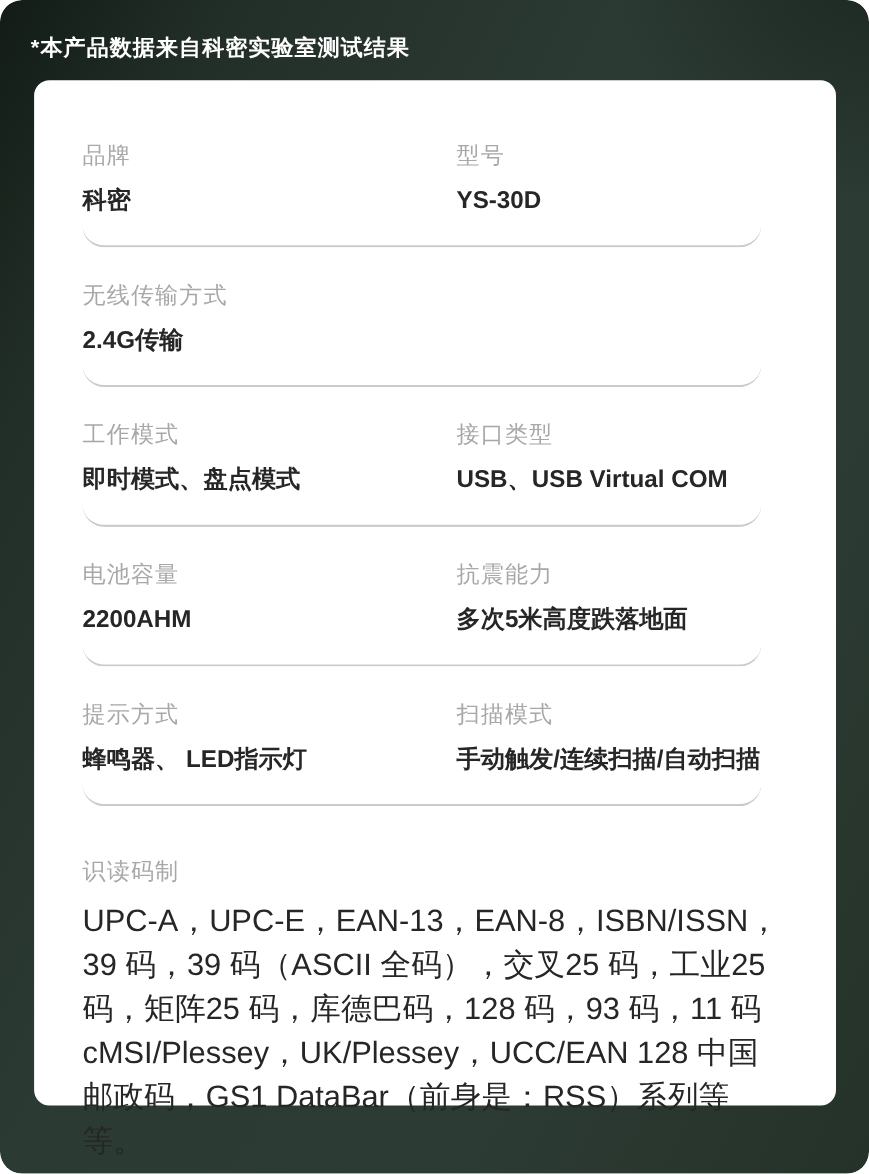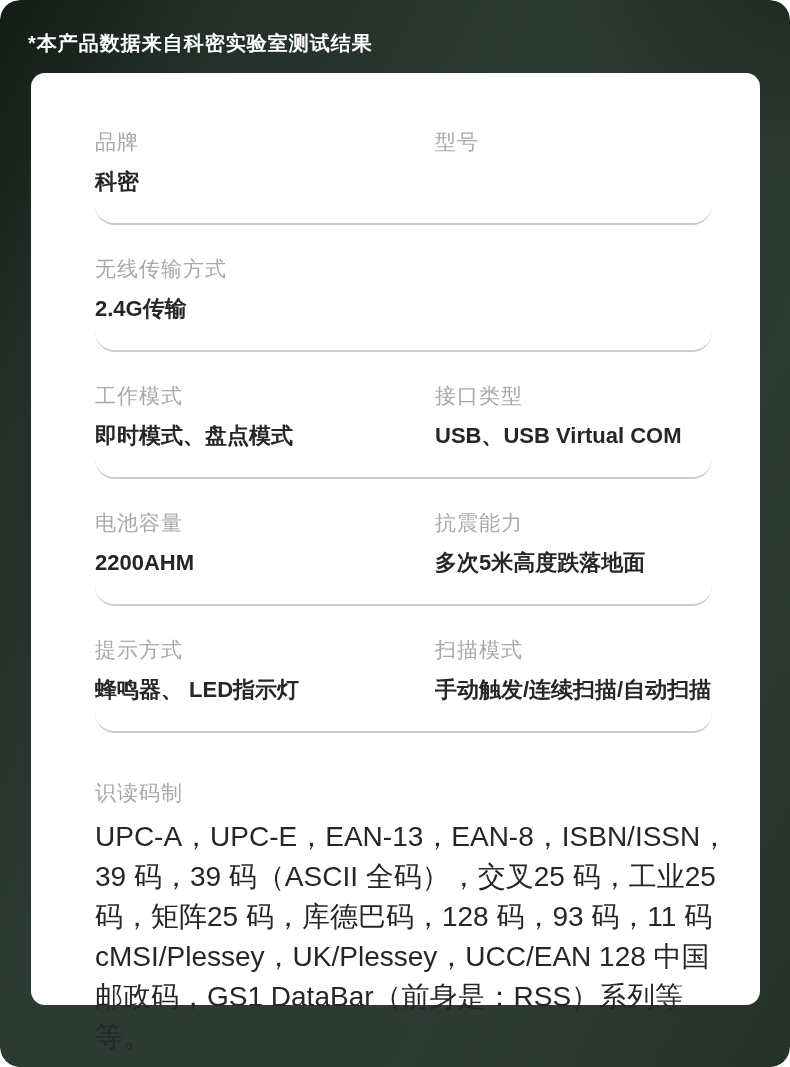--- a/index.html
+++ b/index.html
@@ -27,21 +27,21 @@
     color: #ffffff;
   }
   .spec-card {
     position: absolute;
     left: 31px;
     top: 73px;
     width: 729px;
     height: 932px;
     background: #ffffff;
     border-radius: 14px;
-    padding: 56px 44px 0 64px;
+    padding: 56px 44px 0 44px;
   }
   .spec-row {
     display: grid;
     grid-template-columns: 340px 1fr;
     width: 617px;
     padding: 31px 0 27px 0;
     border-bottom: 2px solid #cbcbcb;
   }
   .spec-row.first { padding-top: 0; }
   .spec-label {
@@ -81,20 +81,21 @@
 
   <div class="spec-card">
 
     <div class="spec-row first">
       <div>
         <div class="spec-label">品牌</div>
         <div class="spec-value">科密</div>
       </div>
       <div>
         <div class="spec-label">型号</div>
+        <div class="spec-value">YS-30D</div>
       </div>
     </div>
 
     <div class="spec-row">
       <div>
         <div class="spec-label">无线传输方式</div>
         <div class="spec-value">2.4G传输</div>
       </div>
     </div>
 

